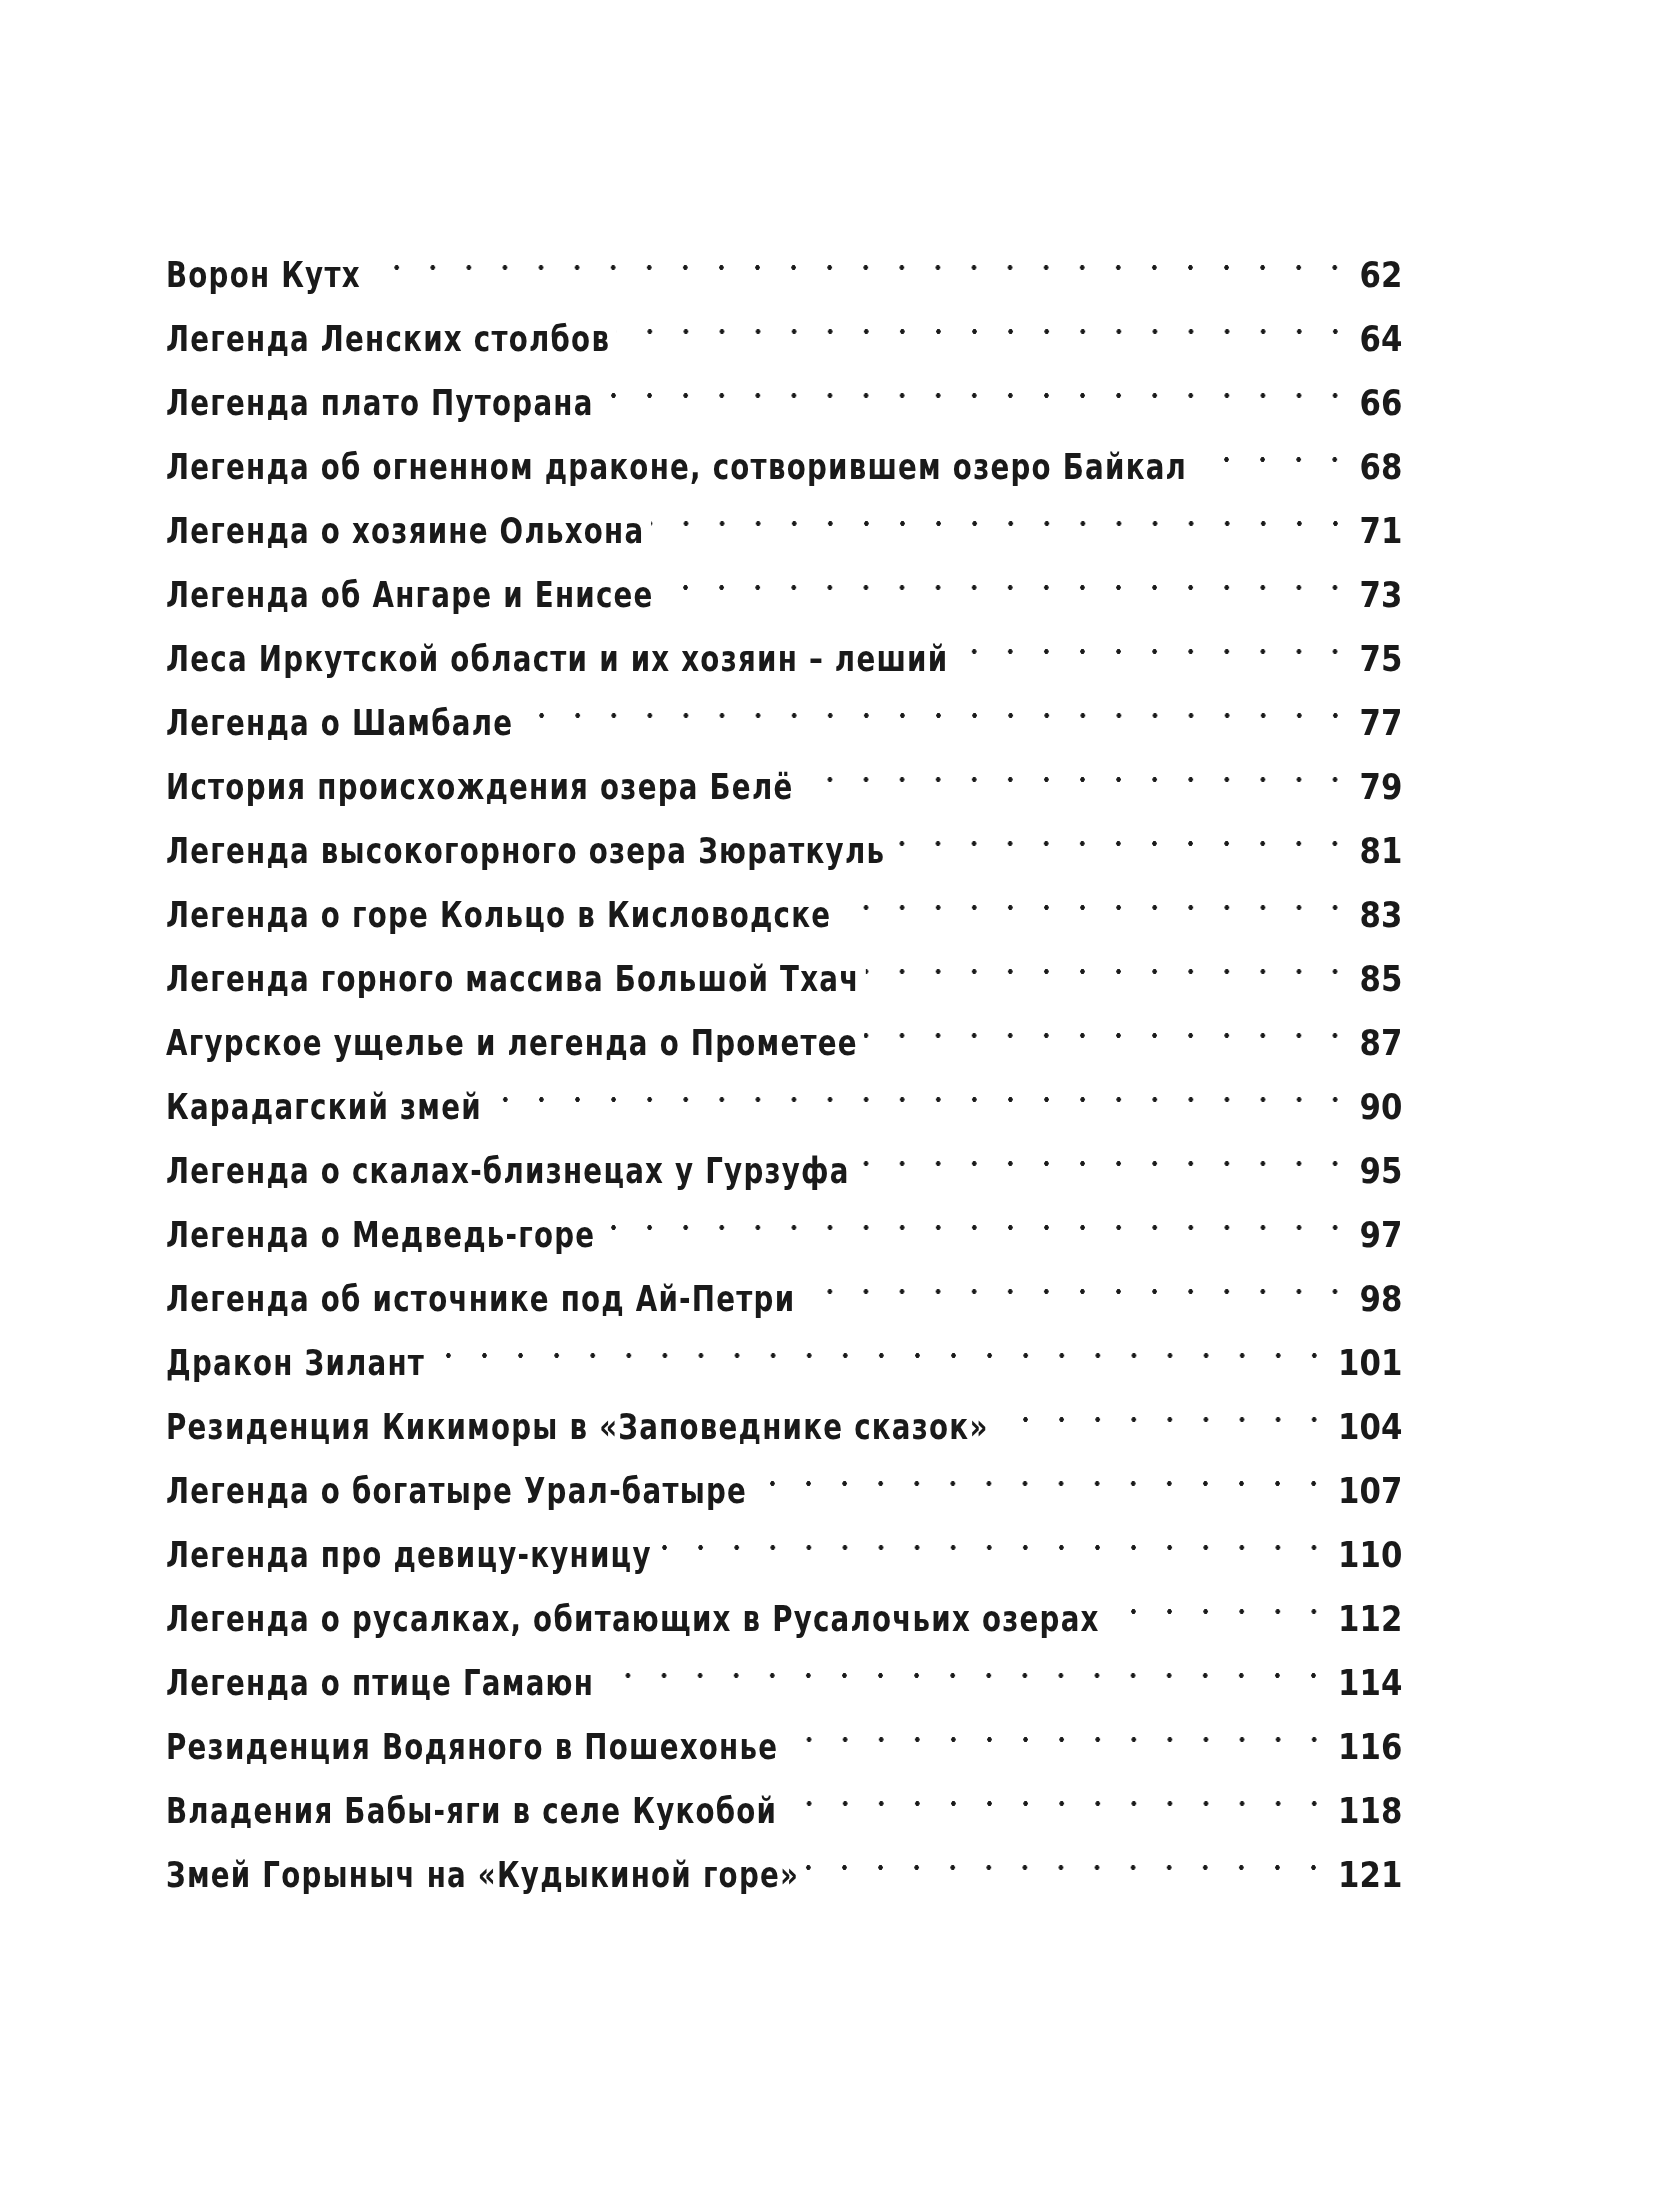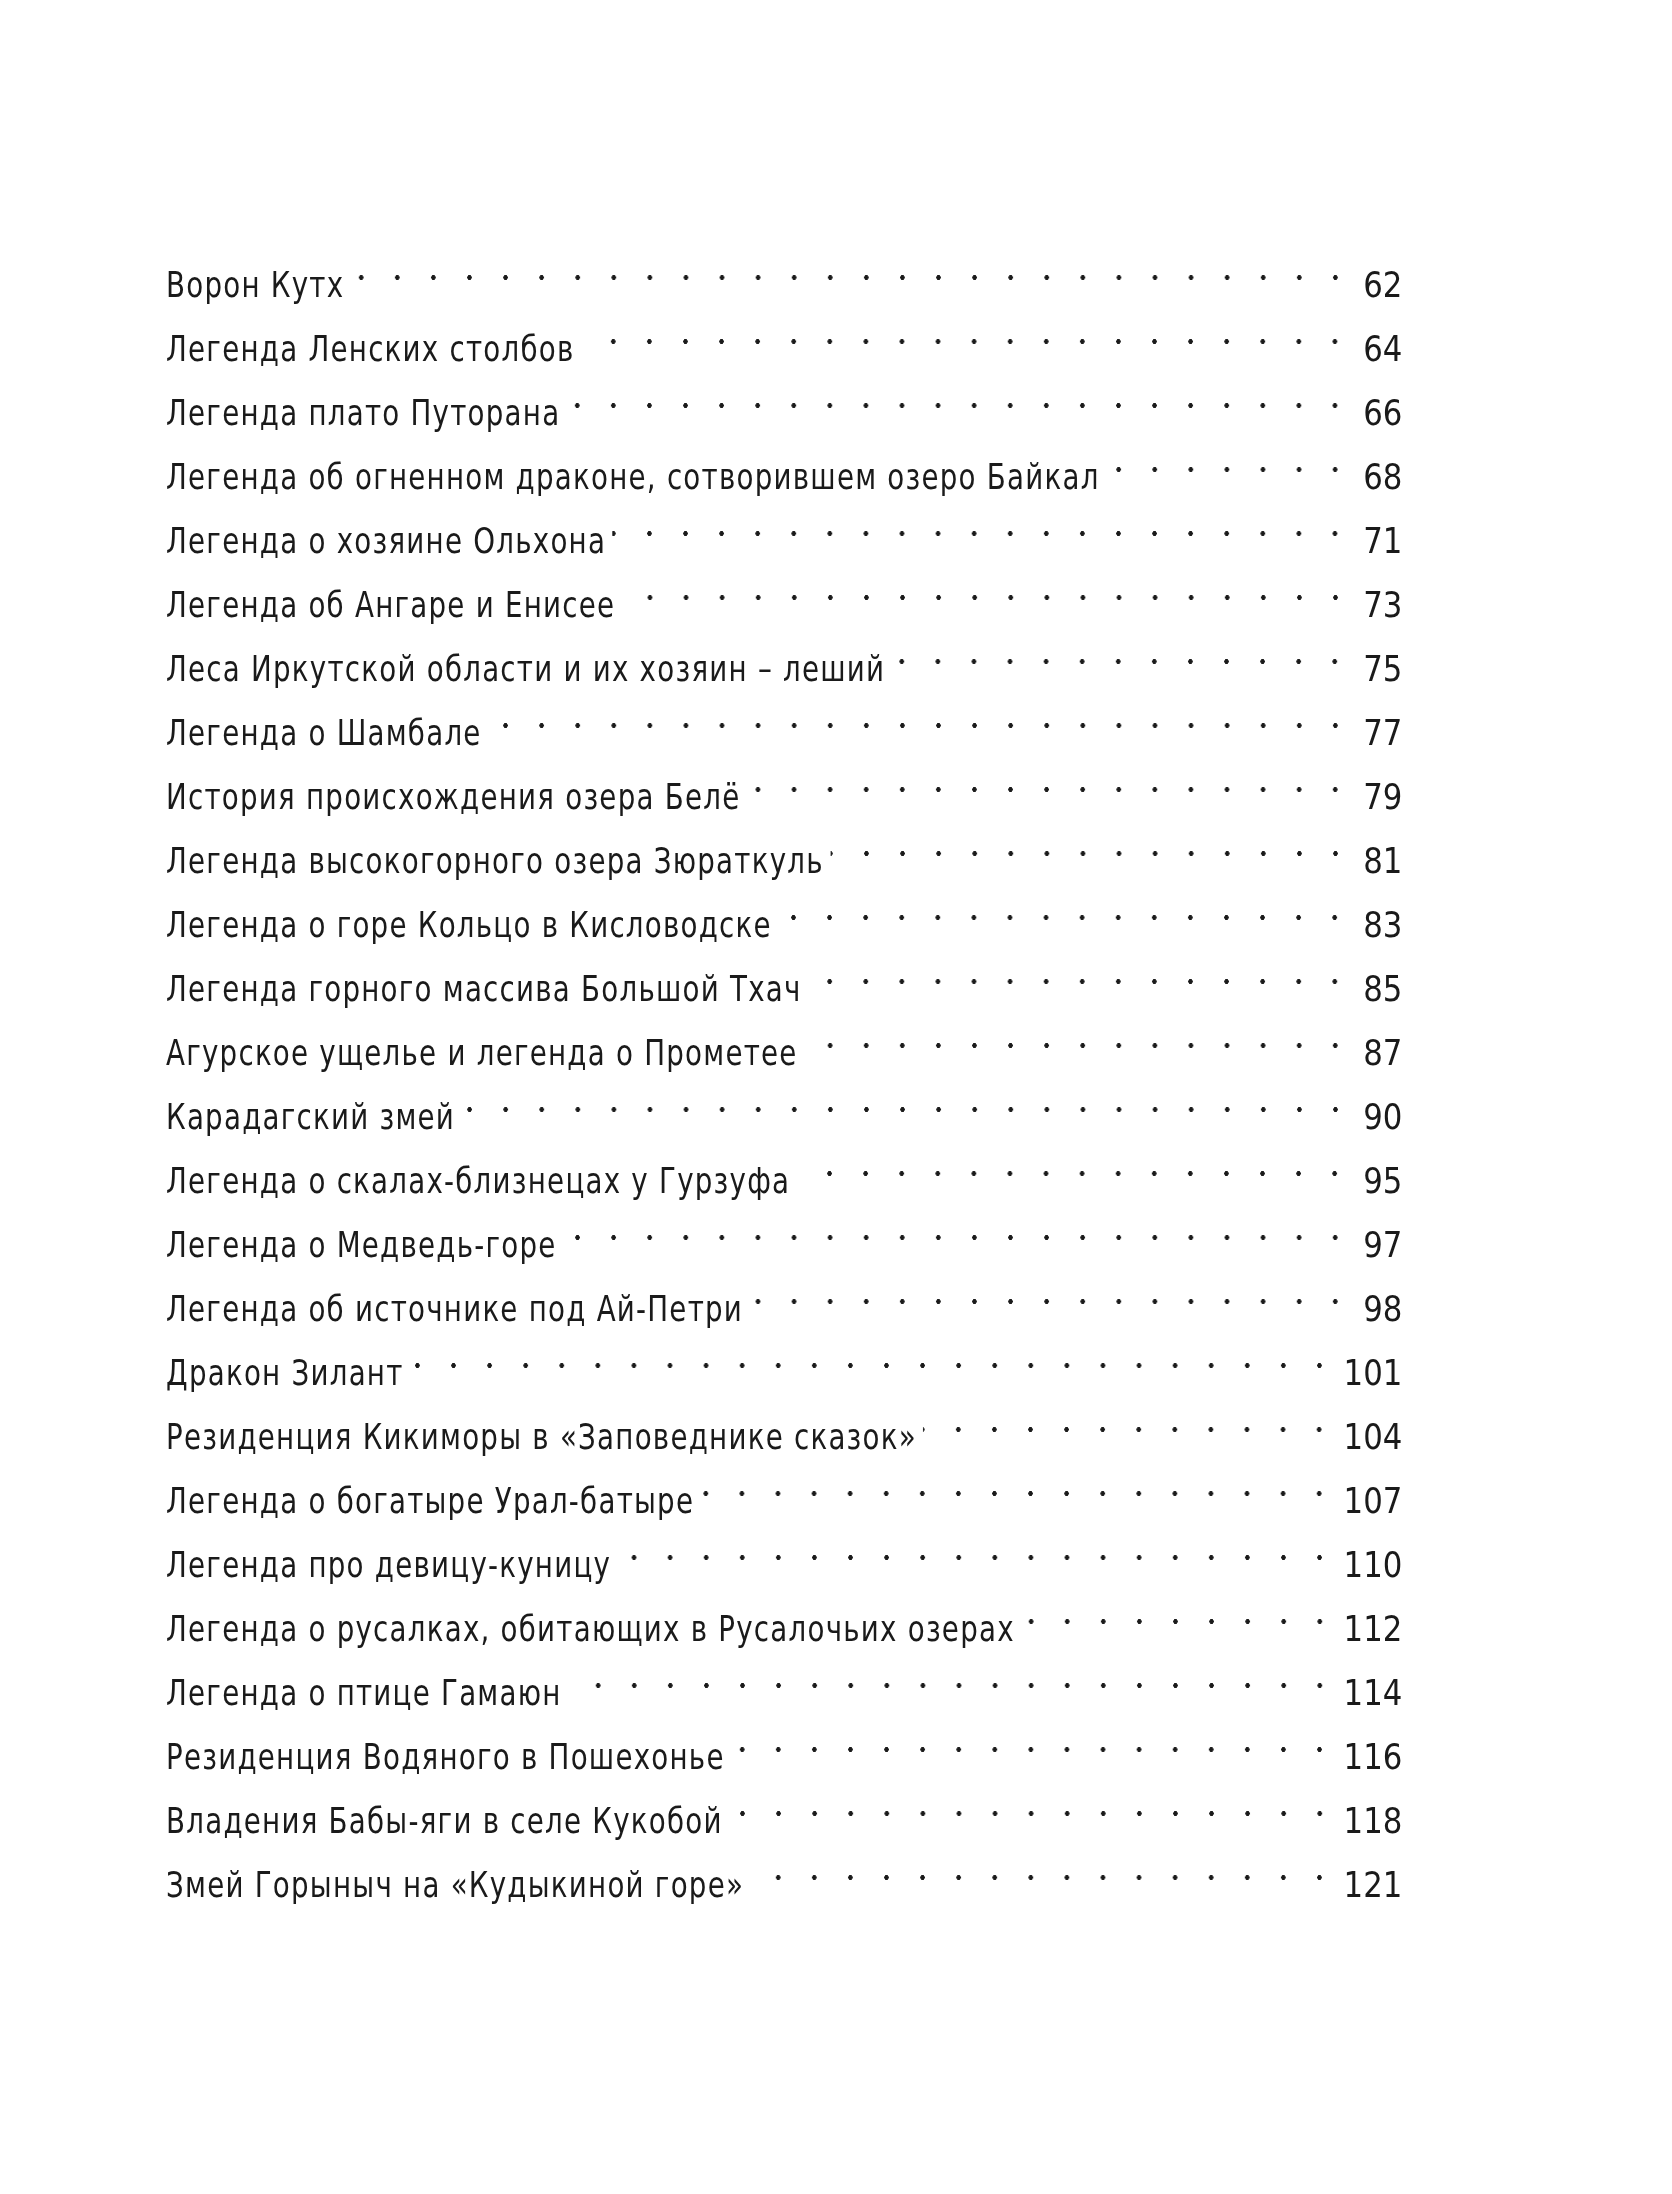--- a/index.html
+++ b/index.html
@@ -11,22 +11,23 @@
       width: 1673px;
       height: 2194px;
       position: relative;
       overflow: hidden;
       font-family: "DejaVu Sans", sans-serif;
       color: #1a1a1a;
     }
     .toc {
       position: absolute;
       left: 166px;
-      top: 233px;
+      top: 223px;
       width: 1237px;
+      font-weight: bold;
     }
     .toc-row {
       display: flex;
       align-items: baseline;
       height: 64px;
       font-size: 35px;
       line-height: 64px;
       white-space: nowrap;
       letter-spacing: 1.4px;
       transform: scaleX(0.88);

